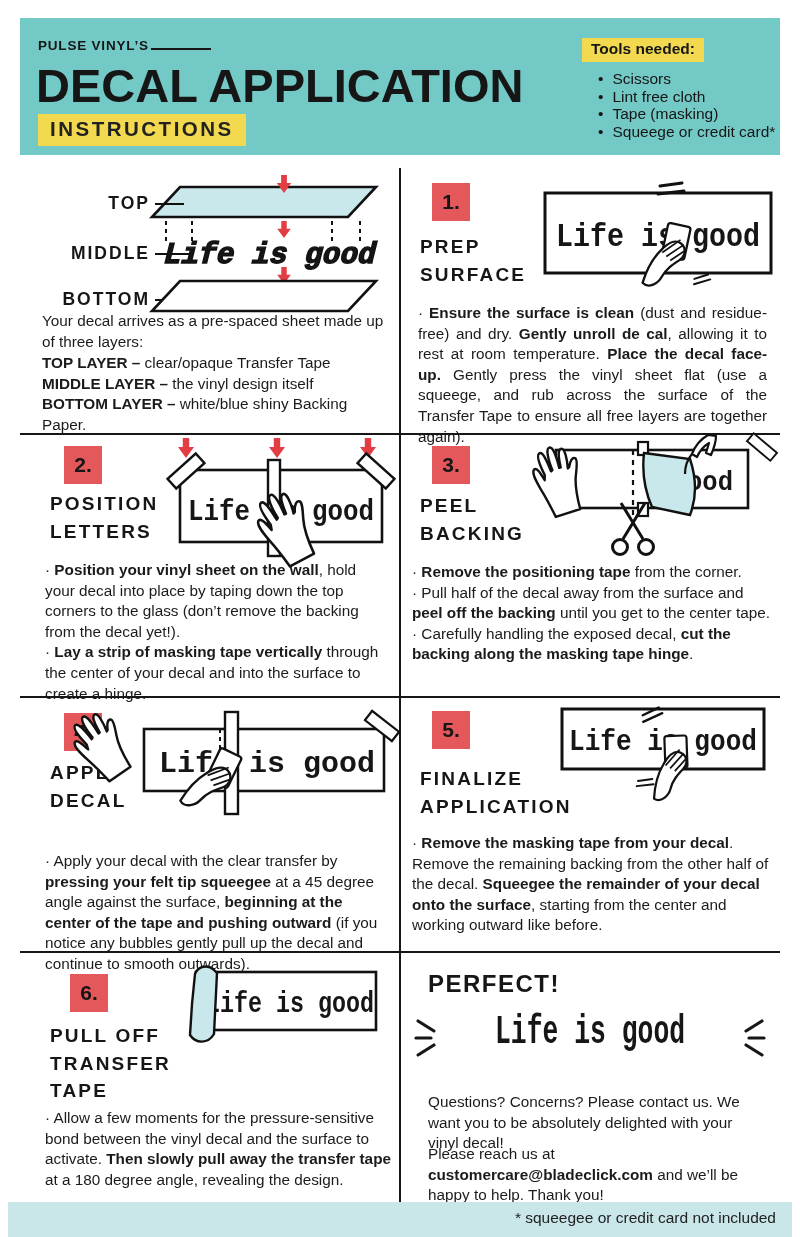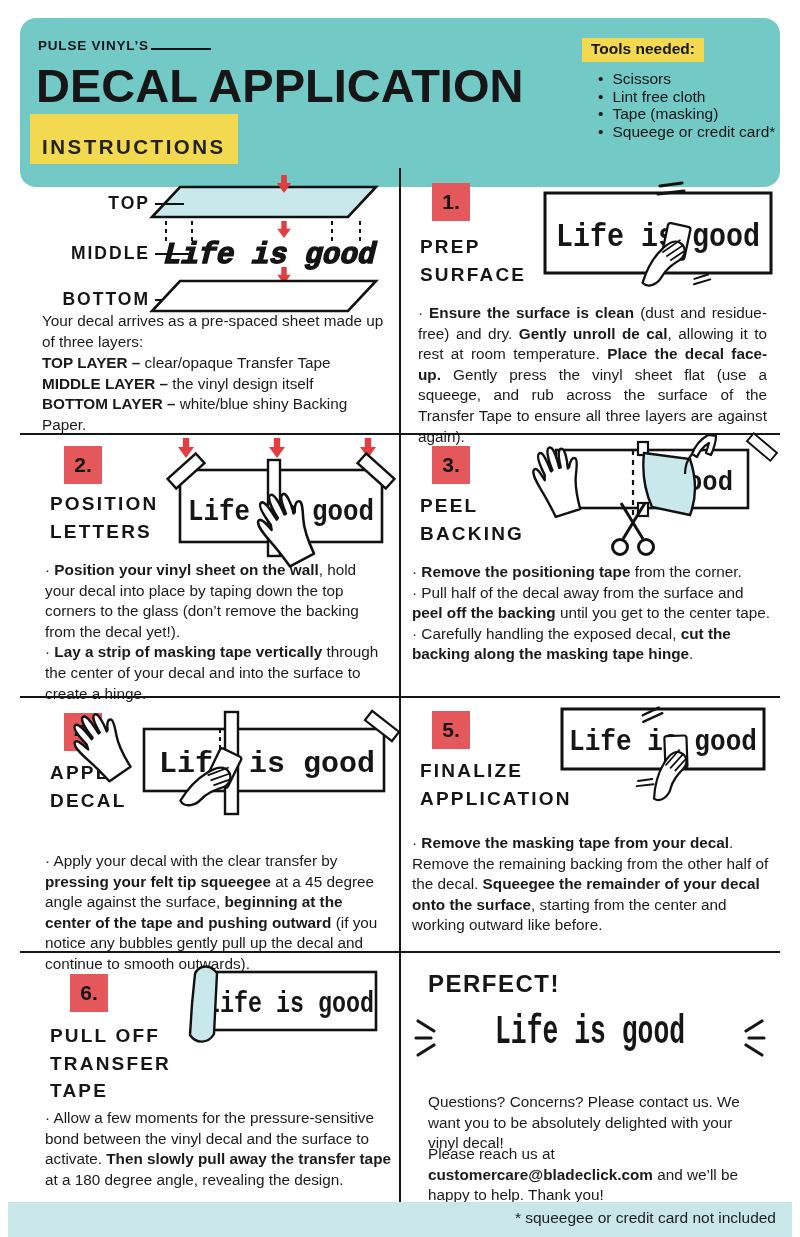--- a/index.html
+++ b/index.html
@@ -2,25 +2,25 @@
 <html><head>
 <meta charset="utf-8">
 <style>
   html,body{margin:0;padding:0;background:#e9e9e9;}
   .page{position:relative;width:800px;height:1237px;background:#fff;margin:0 auto;
         font-family:"Liberation Sans",sans-serif;overflow:hidden;}
   .abs{position:absolute;}
   svg{overflow:visible;display:block;}
 
   
-  .header{left:20px;top:18px;width:760px;height:169px;background:#73C9C5;border-radius:16px;}
+  .header{left:20px;top:18px;width:760px;height:137px;background:#73C9C5;}
   .brand{left:18px;top:20px;font-size:13.5px;font-weight:700;letter-spacing:.8px;color:#161616;}
   .brand-line{display:inline-block;width:60px;border-bottom:2.5px solid #161616;margin-left:2px;}
   .title{left:16px;top:40px;font-size:47px;font-weight:700;letter-spacing:0;color:#161616;white-space:nowrap;}
-  .subtitle{left:10px;top:96px;background:#F3D94F;padding:21px 12px 5px;font-size:20.5px;
+  .subtitle{left:18px;top:96px;background:#F3D94F;padding:3px 12px 5px;font-size:20.5px;
             font-weight:700;letter-spacing:2.5px;color:#222;}
   .tools-chip{left:562px;top:20px;background:#F3D94F;padding:2px 9px 4px;font-size:15.5px;font-weight:700;color:#161616;}
   .tools-list{left:578px;top:52px;font-size:15.5px;line-height:17.6px;color:#161616;}
   .tools-list div::before{content:"•";margin-right:9px;}
 
   
   .vline{left:399px;top:168px;width:2px;height:1034px;background:#161616;}
   .hline{left:20px;width:760px;height:2px;background:#161616;}
 
   
@@ -135,21 +135,21 @@
       <div class="step-title">SURFACE</div>
     </div>
     <svg class="abs" style="left:142px;top:20px" width="232" height="112" viewBox="0 0 232 112">
       <rect x="3" y="10" width="226" height="80" fill="#fff" stroke="#111" stroke-width="3"></rect>
       <text class="decal-text" x="116" y="63" text-anchor="middle" font-size="33" textLength="204" lengthAdjust="spacingAndGlyphs">Life is good</text>
       <use href="#dash2" transform="translate(118,0)"></use>
       <use href="#hand-card" transform="translate(128,58) rotate(-6) scale(0.88)"></use>
       <use href="#dash2" transform="translate(152,94) rotate(-10) scale(0.65)"></use>
     </svg>
     <div class="abs" style="left:18px;right:13px;top:140px">
-      <p class="body just"><span>· </span><b>Ensure the surface is clean</b><span> (dust and residue-free) and dry. </span><b>Gently unroll de cal</b><span>, allowing it to rest at room temperature. </span><b>Place the decal face-up.</b><span> Gently press the vinyl sheet flat (use a squeege, and rub across the surface of the Transfer Tape to ensure all three layers are against again).</span></p>
+      <p class="body just"><span>· </span><b>Ensure the surface is clean</b><span> (dust and residue-free) and dry. </span><b>Gently unroll de cal</b><span>, allowing it to rest at room temperature. </span><b>Place the decal face-up.</b><span> Gently press the vinyl sheet flat (use a squeege, and rub across the surface of the Transfer Tape to ensure all free layers are together again).</span></p>
     </div>
   </div>
 
   <div class="abs" style="left:20px;top:434px;width:380px;height:263px">
     <div class="numbox abs" style="left:44px;top:12px">2.</div>
     <div class="abs" style="left:30px;top:56px">
       <div class="step-title">POSITION</div>
       <div class="step-title">LETTERS</div>
     </div>
     <svg class="abs" style="left:152px;top:4px" width="218" height="122" viewBox="0 0 218 122">
@@ -209,21 +209,21 @@
       <use href="#hand-card" transform="translate(126,64) rotate(8) scale(0.9)"></use>
       <use href="#hand-open" transform="translate(28,72) rotate(-35) scale(0.8)"></use>
     </svg>
     <div class="abs" style="left:25px;right:10px;top:154px">
       <p class="body"><span>· Apply your decal with the clear transfer by </span><b>pressing your felt tip squeegee</b><span> at a 45 degree angle against the surface, </span><b>beginning at the center of the tape and pushing outward</b><span> (if you notice any bubbles gently pull up the decal and continue to smooth outwards).</span></p>
     </div>
   </div>
 
   <div class="abs" style="left:400px;top:697px;width:380px;height:255px">
     <div class="numbox abs" style="left:32px;top:14px">5.</div>
-    <div class="abs" style="left:20px;top:60px">
+    <div class="abs" style="left:20px;top:68px">
       <div class="step-title">FINALIZE</div>
       <div class="step-title">APPLICATION</div>
     </div>
     <svg class="abs" style="left:158px;top:8px" width="214" height="104" viewBox="0 0 214 104">
       <rect x="4" y="4" width="202" height="60" fill="#fff" stroke="#111" stroke-width="3"></rect>
       <text class="decal-text" x="105" y="45" text-anchor="middle" font-size="30" textLength="188" lengthAdjust="spacingAndGlyphs">Life is good</text>
       <use href="#dash2" transform="translate(84,8) rotate(-18) scale(0.8)"></use>
       <use href="#hand-card" transform="translate(112,48) rotate(-20) scale(0.85)"></use>
       <use href="#dash2" transform="translate(80,74) scale(0.65)"></use>
     </svg>

